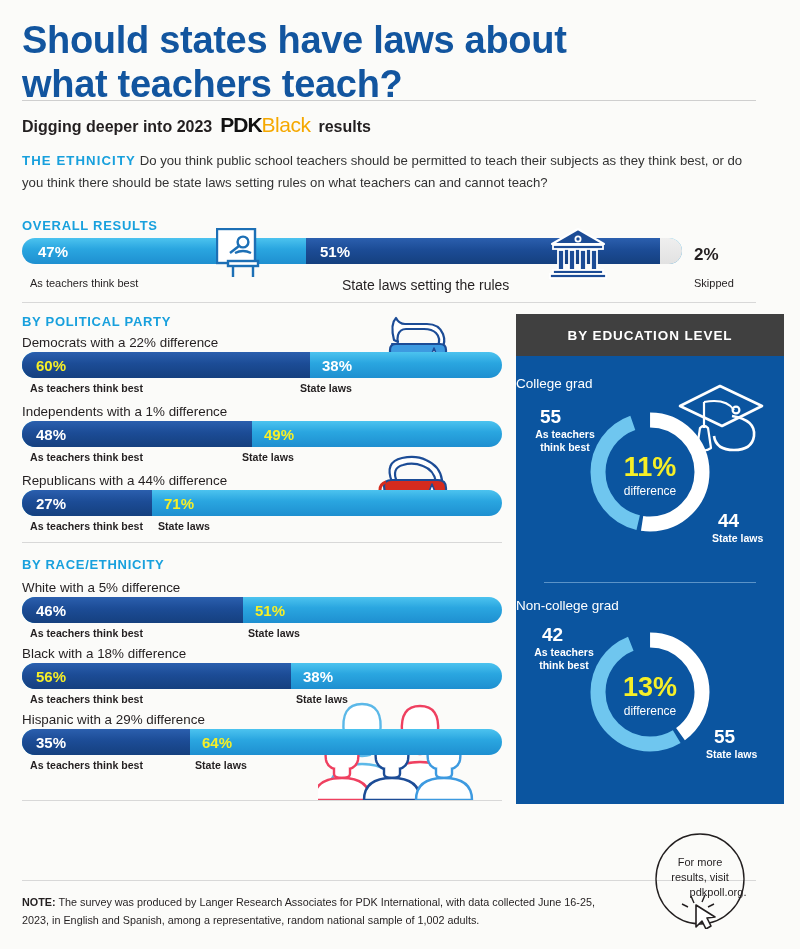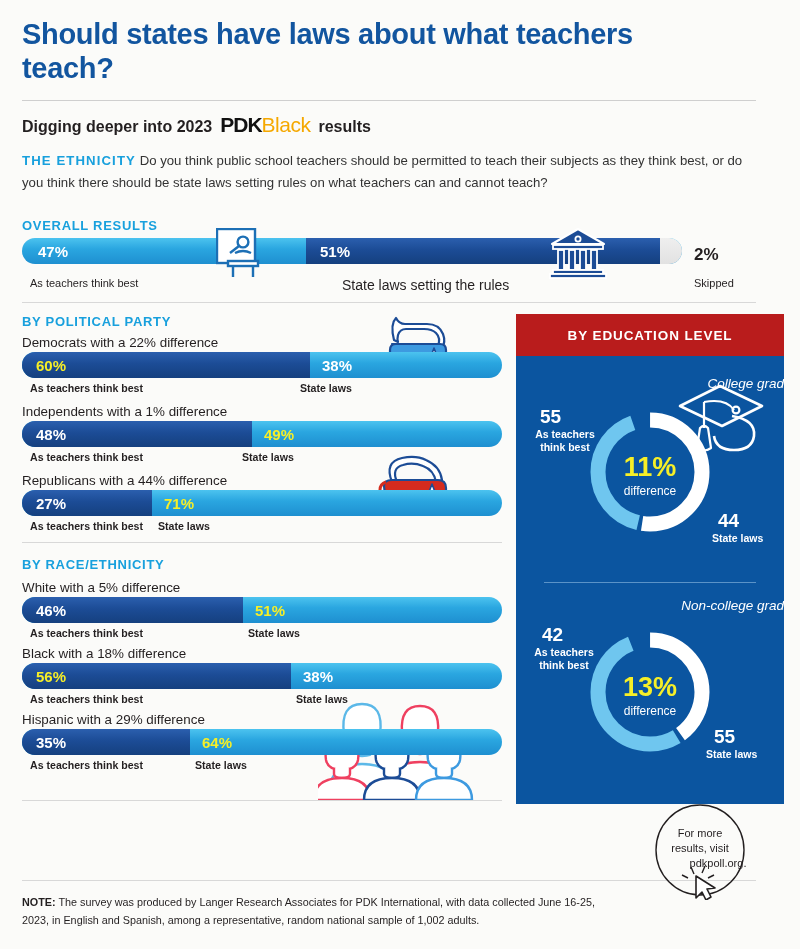--- a/index.html
+++ b/index.html
@@ -8,21 +8,21 @@
     background:#fbfbf9;
     font-family:"Liberation Sans", sans-serif;
     color:#231f20;
     position:relative;
     overflow:hidden;
   }
 
   
   .headline {
     position:absolute; left:22px; top:18px; width:640px;
-    font-size:29px; font-weight:bold; line-height:1.16;
+    font-size:38px; font-weight:bold; line-height:1.16;
     color:#12559f; letter-spacing:-0.3px;
   }
   .rule-top {
     position:absolute; left:22px; top:100px; width:734px;
     height:1px; background:#cfcfcf;
   }
   .subline {
     position:absolute; left:22px; top:113px;
     font-size:16px; font-weight:bold; color:#231f20;
     display:flex; align-items:baseline; gap:0;
@@ -83,29 +83,29 @@
   .ov-cap-out {
     position:absolute; font-size:11px; color:#231f20;
   }
 
   
   .edu-panel {
     position:absolute; left:516px; top:314px; width:268px; height:490px;
     background:#0b55a0;
   }
   .edu-head {
-    height:42px; background:#b91c1c; display:flex; align-items:center; justify-content:center;
+    height:42px; background:#404040; display:flex; align-items:center; justify-content:center;
   }
   .edu-head span {
     color:#fff; font-size:13.5px; font-weight:bold; letter-spacing:0.9px;
   }
   .edu-div { position:absolute; left:28px; top:268px; width:212px; height:1px; background:#5b93c8; }
   .donut-title {
-    position:absolute; width:100%; text-align:right;
-    color:#ffffff; font-size:13.5px;font-style:italic;
+    position:absolute; width:100%; text-align:left;
+    color:#ffffff; font-size:13.5px;
   }
   .donut-wrap { position:absolute; }
   .donut-center-pct {
     position:absolute; width:100%; text-align:center;
     color:#f7ef27; font-size:27px; font-weight:bold; line-height:1;
   }
   .donut-center-lbl {
     position:absolute; width:100%; text-align:center;
     color:#ffffff; font-size:12px;
   }
@@ -113,21 +113,21 @@
   .side-lbl { position:absolute; color:#fff; font-size:10.5px; font-weight:bold; line-height:1.25; }
 
   
   .rule-bot { position:absolute; left:22px; top:880px; width:734px; height:1px; background:#d8d8d8; }
   .note {
     position:absolute; left:22px; top:893px; width:580px;
     font-size:10.8px; line-height:1.7; color:#231f20;
   }
   .note b { font-weight:bold; }
   .cta {
-    position:absolute; left:644px; top:804px; width:112px; height:96px;
+    position:absolute; left:644px; top:833px; width:112px; height:96px;
   }
   .cta-txt {
     position:absolute; left:0; top:22px; width:112px; text-align:center;
     font-size:11px; line-height:1.35; color:#231f20;
   }
   .cta-txt b { font-weight:normal;margin-left:36px; }
   svg { display:block; }
 </style>
 </head>
 <body>

